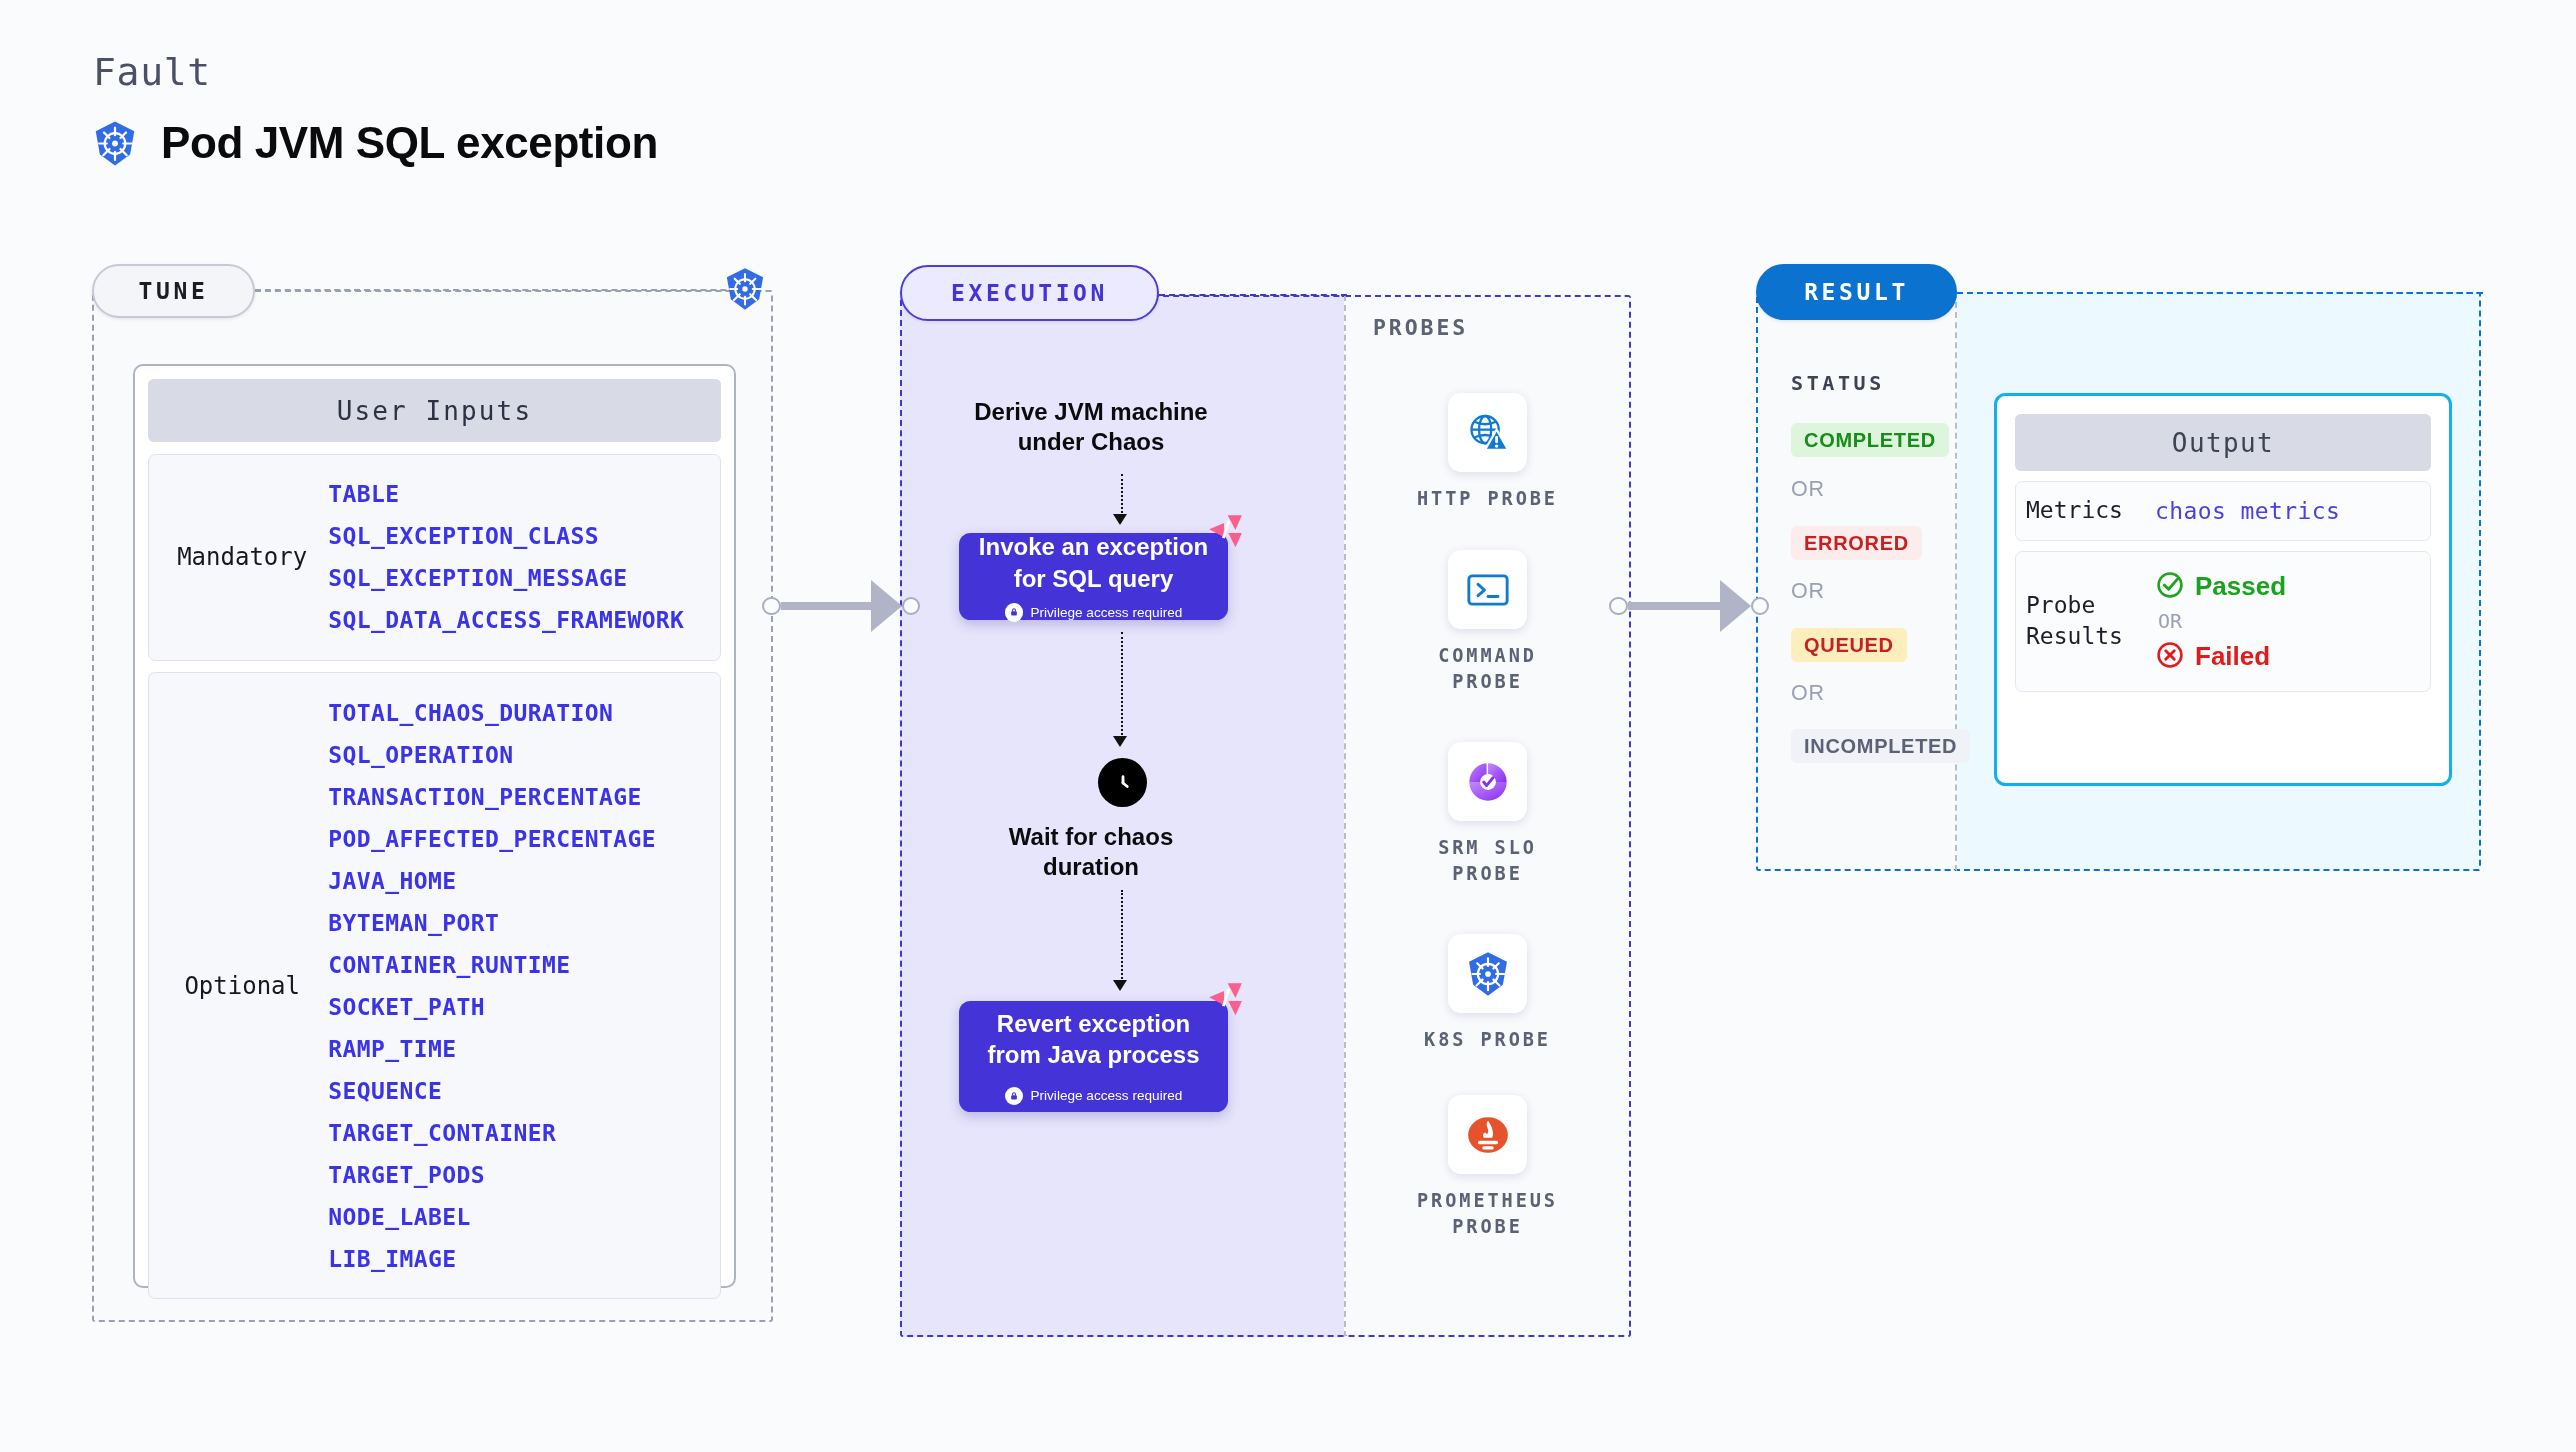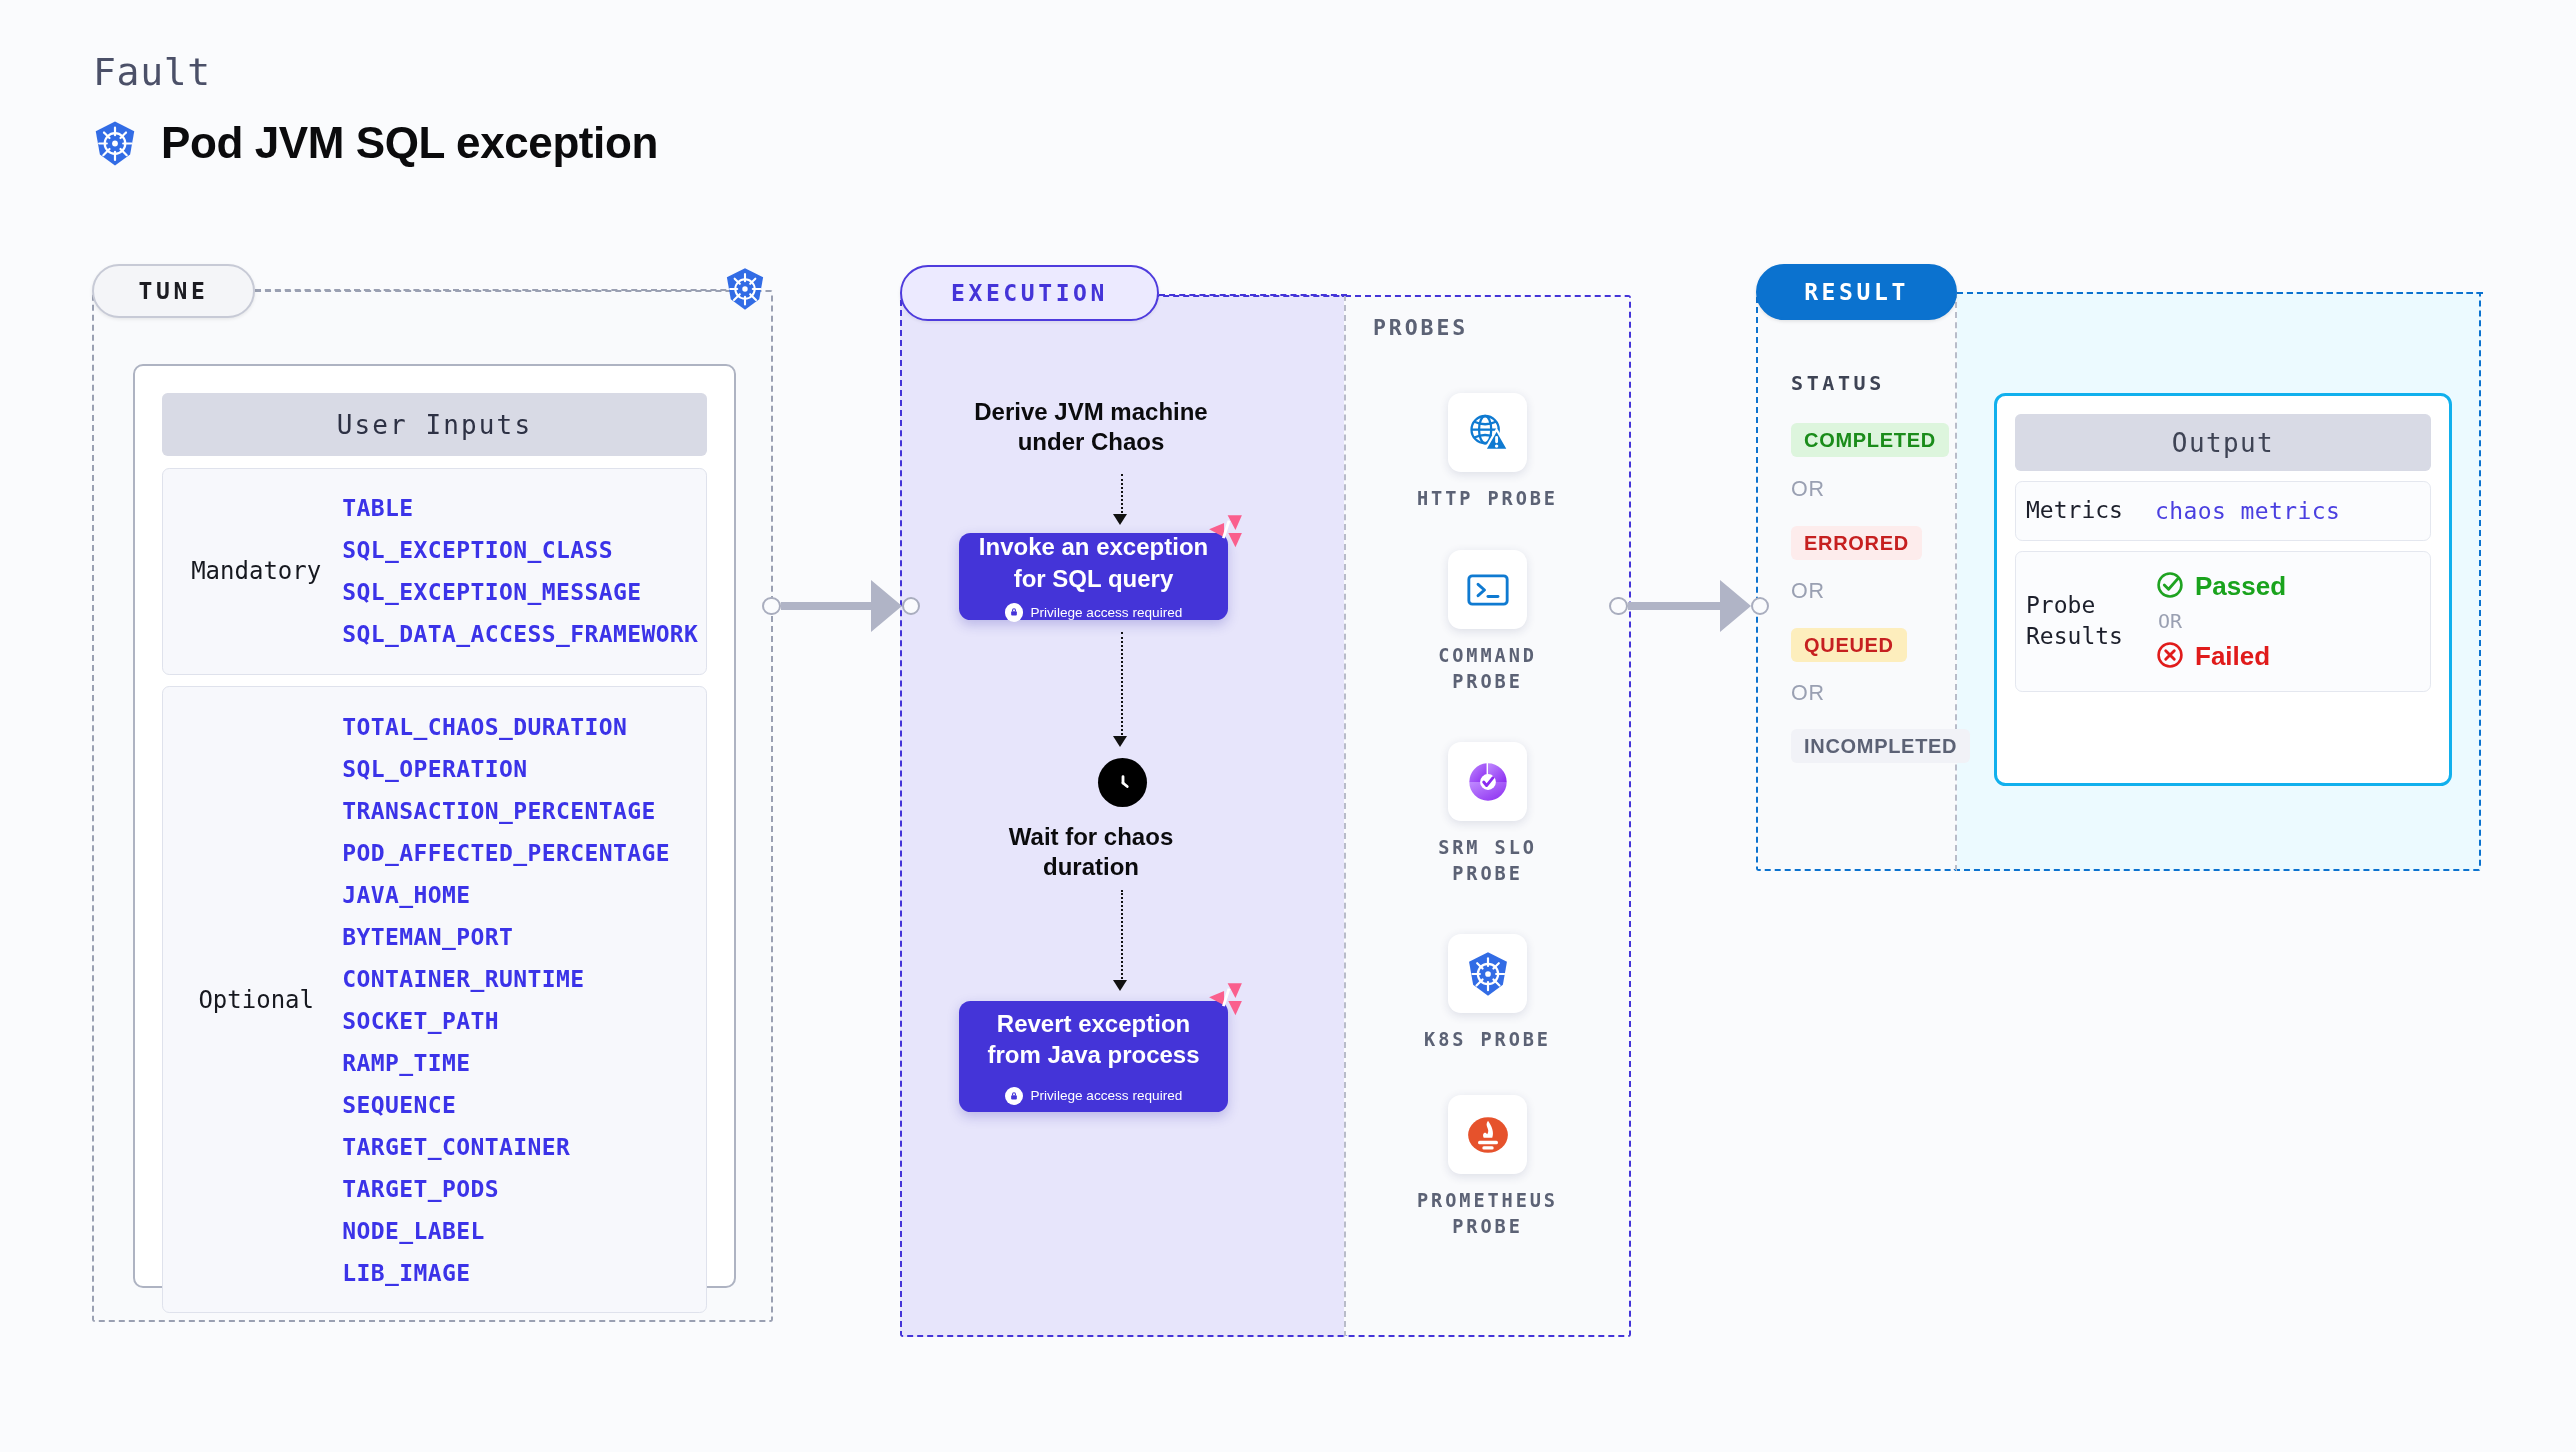--- a/index.html
+++ b/index.html
@@ -86,21 +86,21 @@
   .result-dash{
     position:absolute;left:1957px;top:292px;width:526px;height:0;
     border-top:2.9px dashed #0b72cf;z-index:5;
   }
   .k8s-badge-tune{position:absolute;left:724px;top:267px;z-index:25;}
 
   
   .tune-card{
     position:absolute;left:133px;top:364px;width:603px;height:924px;
     background:#ffffff;border:2.1px solid #aeb3c2;border-radius:10px;
-    box-sizing:border-box;padding:27px;
+    box-sizing:border-box;padding:13px;
   }
   .ui-header{
     height:63px;background:#d8dae5;border-radius:5.7px;
     display:flex;align-items:center;justify-content:center;
     font-family:"DejaVu Sans Mono","Liberation Mono",monospace;
     font-size:26px;color:#2d3144;letter-spacing:2.1px;
   }
   .param-block{
     margin-top:11.5px;border:1.4px solid #dfe2ec;border-radius:7.2px;
     background:#f7f8fc;display:flex;align-items:center;

